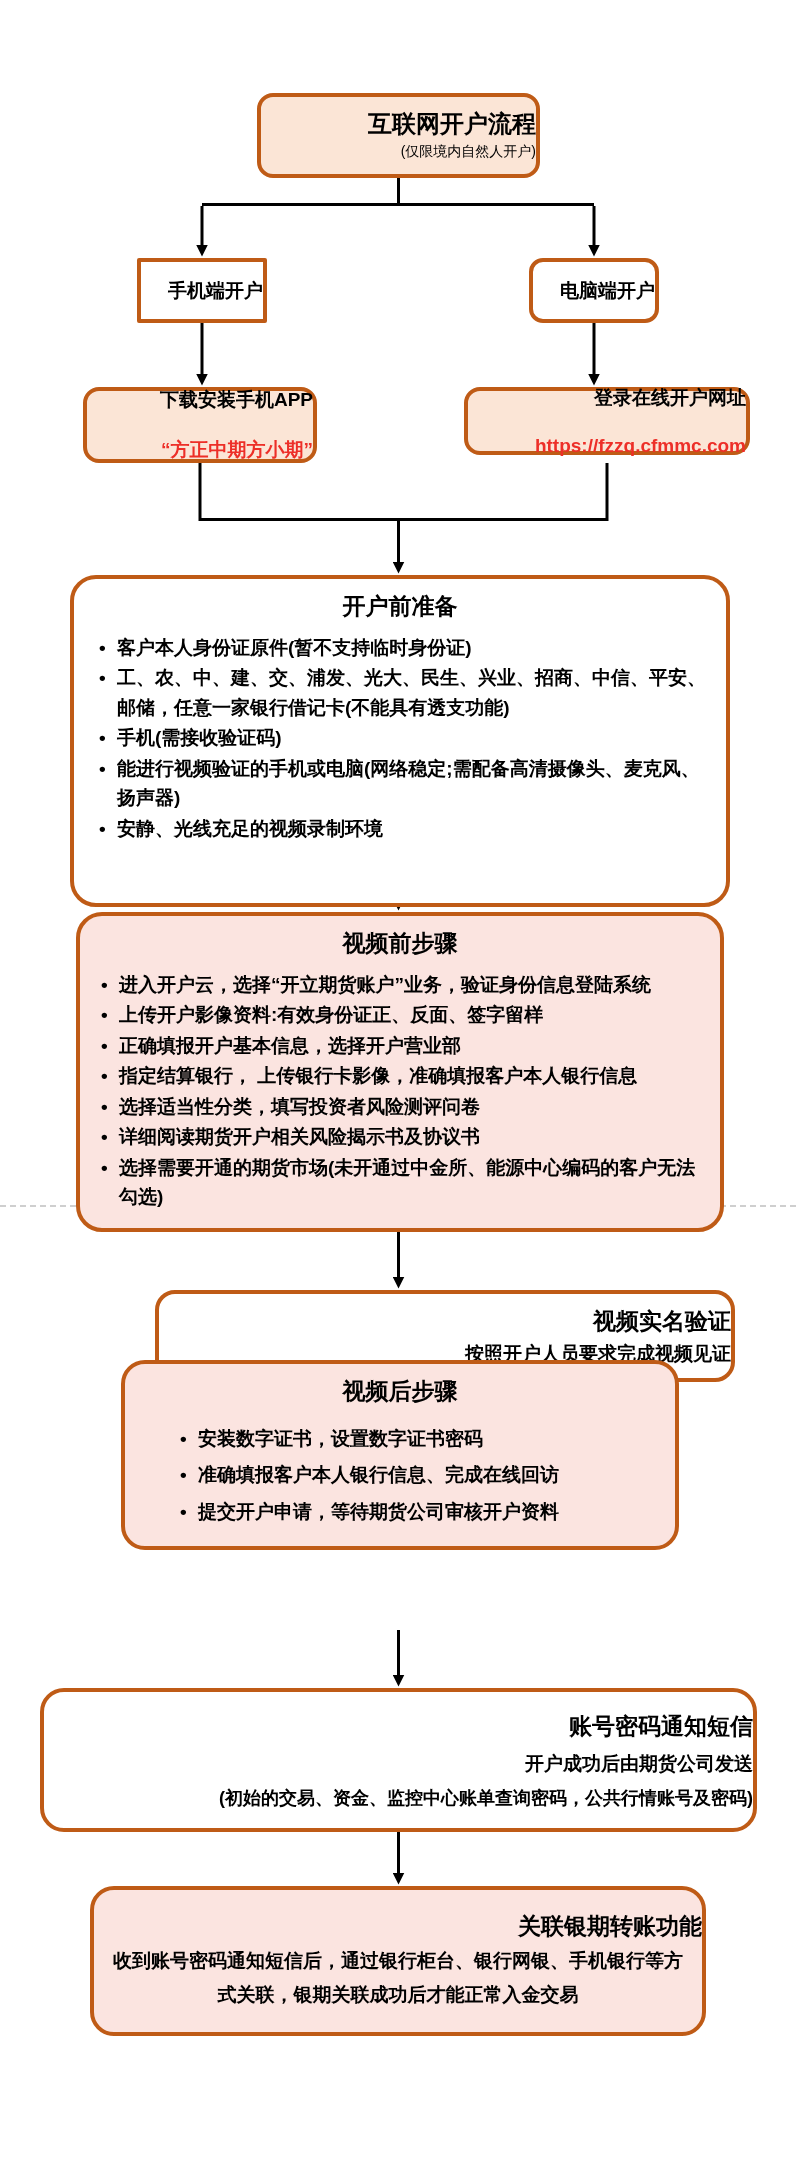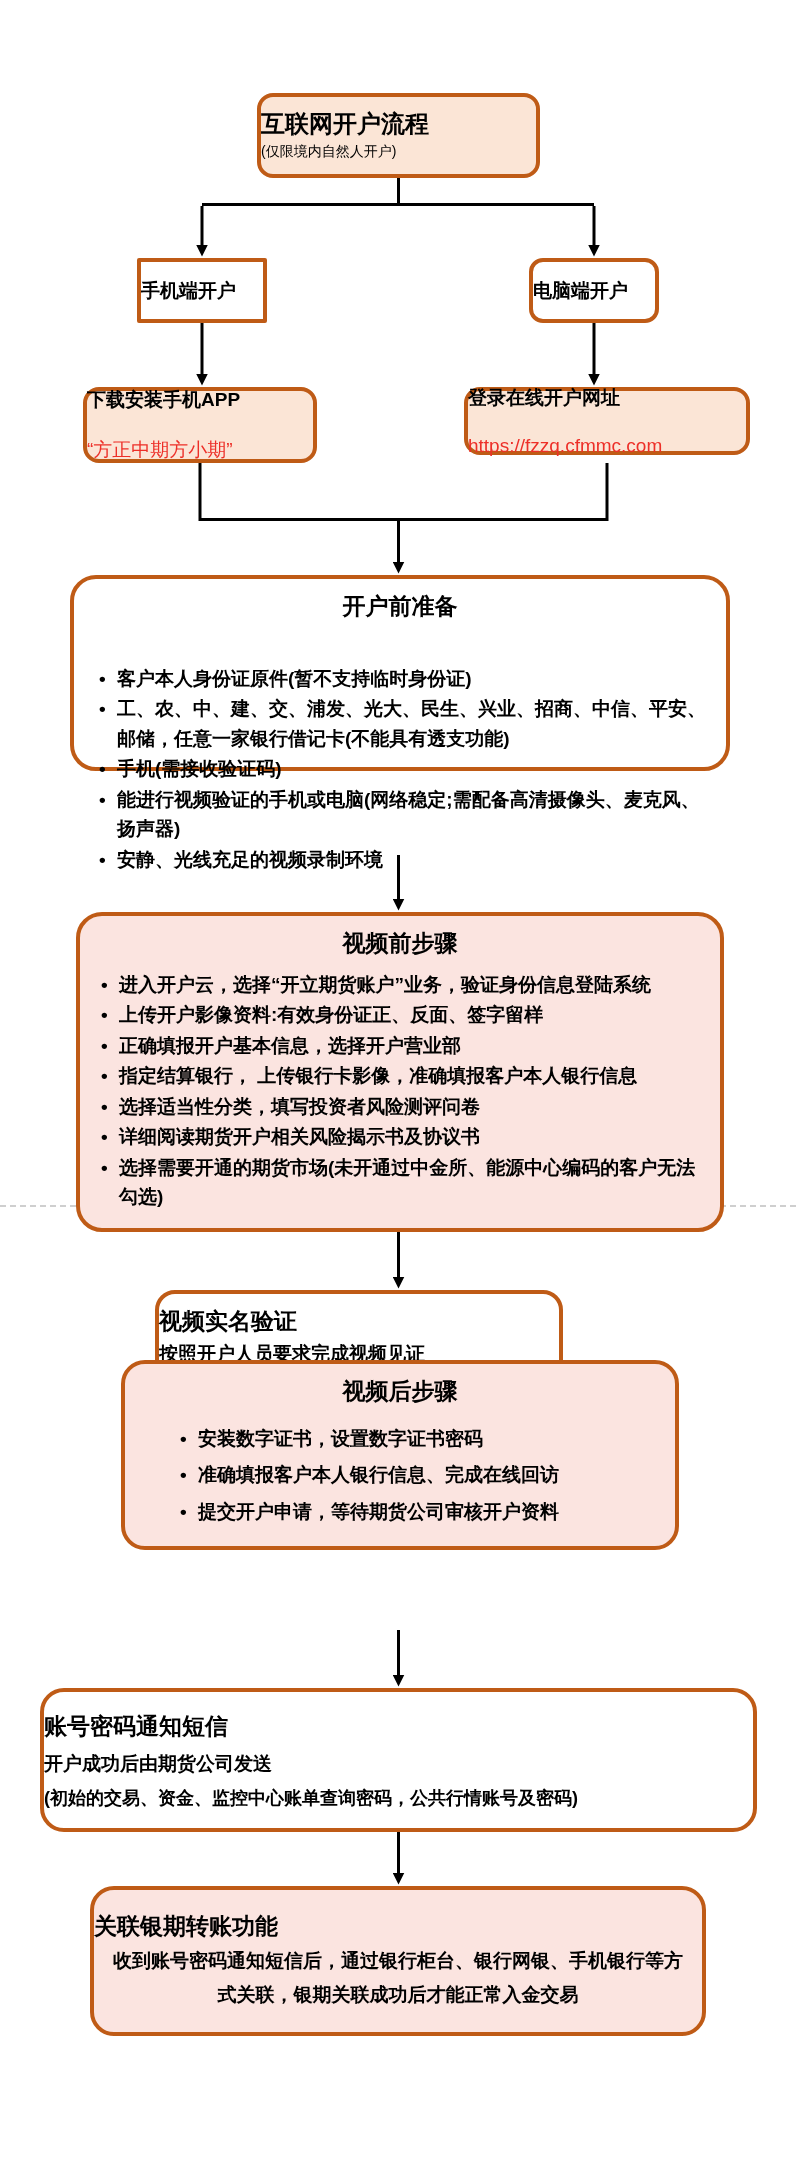--- a/index.html
+++ b/index.html
@@ -7,28 +7,28 @@
     --peach:#FBE5D6;
     --pink:#FBE4E0;
     --red:#ED2F28;
   }
   html,body{margin:0;padding:0;background:#ffffff;}
   body{font-family:"Liberation Sans","DejaVu Sans",sans-serif;color:#000;}
   .canvas{position:relative;width:796px;height:2164px;background:#fff;overflow:hidden;}
   .pagebreak{position:absolute;left:0;top:1205px;width:796px;height:0;border-top:2px dashed #cfcfcf;z-index:0;}
   svg.connectors{position:absolute;left:0;top:0;z-index:1;}
   .box{position:absolute;box-sizing:border-box;border:4px solid var(--border);border-radius:16px;
-       background:#fff;display:flex;flex-direction:column;align-items:flex-start;justify-content:center;z-index:2;}
+       background:#fff;display:flex;flex-direction:column;align-items:flex-end;justify-content:center;z-index:2;}
   .peach{background:var(--peach);}
   .pink{background:var(--pink);}
   .bigbox{border-radius:26px;justify-content:flex-start;align-items:stretch;}
   .t-main{font-size:24px;font-weight:bold;text-align:center;line-height:1.2;}
   .t-sub{font-size:14px;text-align:center;margin-top:4px;}
   .t-node{font-size:19px;font-weight:bold;text-align:center;}
-  .t-red{color:var(--red);font-size:19px;font-weight:normal;text-align:center;margin-top:24px;}
+  .t-red{color:var(--red);font-size:19px;font-weight:bold;text-align:center;margin-top:24px;}
   .t-box-title{font-size:23px;font-weight:bold;text-align:center;margin:12px 10px 4px;}
   ul.bullets{list-style:none;margin:6px 0 0;padding:0 14px 0 16px;font-size:19px;font-weight:bold;line-height:1.55;}
   ul.bullets li{position:relative;padding-left:27px;margin:1px 0;}
   ul.bullets li::before{content:"\2022";position:absolute;left:9px;top:0;}
   ul.bullets.loose{padding-left:46px;padding-right:20px;}
   ul.bullets.loose li{margin:7px 0;}
   .t-line1{font-size:19px;font-weight:bold;text-align:center;}
   .t-line2{font-size:18px;font-weight:bold;text-align:center;}
   .t-body{font-size:19px;font-weight:bold;text-align:center;line-height:1.75;margin:2px 14px 0;}
 </style>
@@ -78,21 +78,21 @@
 
   <div class="box peach" style="left:83px;top:387px;width:234px;height:76px;">
     <div class="t-node">下载安装手机APP</div>
     <div class="t-red">“方正中期方小期”</div>
   </div>
   <div class="box peach" style="left:464px;top:387px;width:286px;height:68px;">
     <div class="t-node">登录在线开户网址</div>
     <div class="t-red">https://fzzq.cfmmc.com</div>
   </div>
 
-  <div class="box bigbox" style="left:70px;top:575px;width:660px;height:196px;gap:31px;">
+  <div class="box bigbox" style="left:70px;top:575px;width:660px;height:332px;">
     <div class="t-box-title">开户前准备</div>
     <ul class="bullets">
       <li>客户本人身份证原件(暂不支持临时身份证)</li>
       <li>工、农、中、建、交、浦发、光大、民生、兴业、招商、中信、平安、邮储，任意一家银行借记卡(不能具有透支功能)</li>
       <li>手机(需接收验证码)</li>
       <li>能进行视频验证的手机或电脑(网络稳定;需配备高清摄像头、麦克风、扬声器)</li>
       <li>安静、光线充足的视频录制环境</li>
     </ul>
   </div>
 
@@ -102,21 +102,21 @@
       <li>进入开户云，选择“开立期货账户”业务，验证身份信息登陆系统</li>
       <li>上传开户影像资料:有效身份证正、反面、签字留样</li>
       <li>正确填报开户基本信息，选择开户营业部</li>
       <li>指定结算银行， 上传银行卡影像，准确填报客户本人银行信息</li>
       <li>选择适当性分类，填写投资者风险测评问卷</li>
       <li>详细阅读期货开户相关风险揭示书及协议书</li>
       <li>选择需要开通的期货市场(未开通过中金所、能源中心编码的客户无法勾选)</li>
     </ul>
   </div>
 
-  <div class="box" style="left:155px;top:1290px;width:408px;height:92px;border-radius:20px;">
+  <div class="box" style="left:155px;top:1290px;width:580px;height:92px;border-radius:20px;">
     <div class="t-box-title" style="margin:0 0 4px;">视频实名验证</div>
     <div class="t-line1">按照开户人员要求完成视频见证</div>
   </div>
 
   <div class="box bigbox pink" style="left:121px;top:1360px;width:558px;height:190px;border-radius:24px;">
     <div class="t-box-title">视频后步骤</div>
     <ul class="bullets loose">
       <li>安装数字证书，设置数字证书密码</li>
       <li>准确填报客户本人银行信息、完成在线回访</li>
       <li>提交开户申请，等待期货公司审核开户资料</li>

